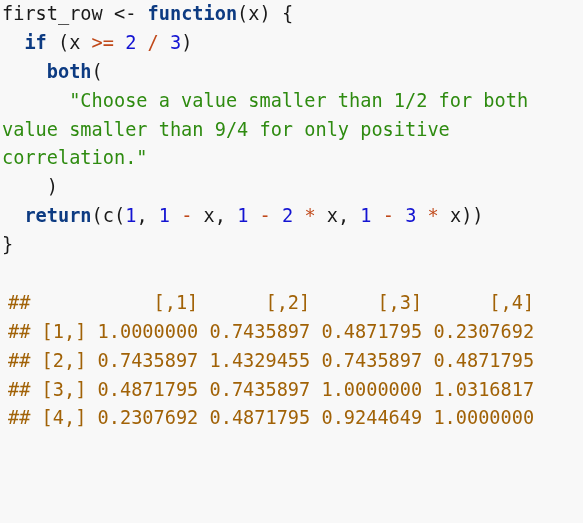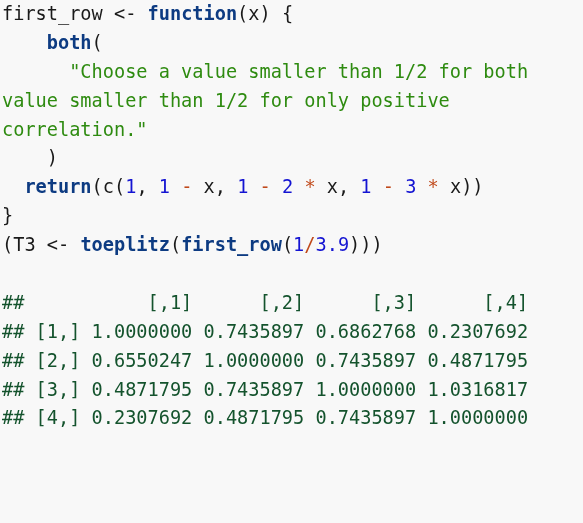--- a/index.html
+++ b/index.html
@@ -46,52 +46,52 @@
   .tok-num     { color: #1414d2; }                      
   .tok-op      { color: #c0491a; }                      
   .tok-str     { color: #2e8b10; }                      
   .tok-plain   { color: #1a1a1a; }                      
 
   .out-line {
     font-size: 18.6px;
     line-height: 28.9px;
     height: 28.9px;
     white-space: pre;
-    color: #14532d;
-    padding-left: 2px;
+    color: #a16207;
+    padding-left: 8px;
     font-family: "DejaVu Sans Mono", "Liberation Mono", monospace;
   }
 
   .spacer { height: 28.9px; }
 </style>
 </head>
 <body>
 
 <div class="code-sheet">
 
   <div class="block">
     <div class="line"><span class="tok-plain">first_row </span><span class="tok-plain">&lt;- </span><span class="tok-kw">function</span><span class="tok-plain">(x) {</span></div>
+    <div class="line"><span class="tok-plain">  </span><span class="tok-kw">if</span><span class="tok-plain"> (x </span><span class="tok-op">&gt;=</span><span class="tok-plain"> </span><span class="tok-num">2</span><span class="tok-plain"> </span><span class="tok-op">/</span><span class="tok-plain"> </span><span class="tok-num">3</span><span class="tok-plain">)</span></div>
     <div class="line"><span class="tok-plain">    </span><span class="tok-kw">both</span><span class="tok-plain">(</span></div>
     <div class="line"><span class="tok-plain">      </span><span class="tok-str">"Choose a value smaller than 1/2 for both</span></div>
-    <div class="line"><span class="tok-str">value smaller than 1/2 for only positive</span></div>
+    <div class="line"><span class="tok-str">value smaller than 9/4 for only positive</span></div>
     <div class="line"><span class="tok-str">correlation."</span></div>
     <div class="line"><span class="tok-plain">    )</span></div>
     <div class="line"><span class="tok-plain">  </span><span class="tok-kw">return</span><span class="tok-plain">(</span><span class="tok-plain">c</span><span class="tok-plain">(</span><span class="tok-num">1</span><span class="tok-plain">, </span><span class="tok-num">1</span><span class="tok-plain"> </span><span class="tok-op">-</span><span class="tok-plain"> x, </span><span class="tok-num">1</span><span class="tok-plain"> </span><span class="tok-op">-</span><span class="tok-plain"> </span><span class="tok-num">2</span><span class="tok-plain"> </span><span class="tok-op">*</span><span class="tok-plain"> x, </span><span class="tok-num">1</span><span class="tok-plain"> </span><span class="tok-op">-</span><span class="tok-plain"> </span><span class="tok-num">3</span><span class="tok-plain"> </span><span class="tok-op">*</span><span class="tok-plain"> x))</span></div>
     <div class="line"><span class="tok-plain">}</span></div>
-    <div class="line"><span class="tok-plain">(T3 &lt;- </span><span class="tok-kw">toeplitz</span><span class="tok-plain">(</span><span class="tok-kw">first_row</span><span class="tok-plain">(</span><span class="tok-num">1</span><span class="tok-op">/</span><span class="tok-num">3.9</span><span class="tok-plain">)))</span></div>
   </div>
 
   <div class="spacer"></div>
 
   <div class="block">
     <div class="out-line">##           [,1]      [,2]      [,3]      [,4]</div>
-    <div class="out-line">## [1,] 1.0000000 0.7435897 0.6862768 0.2307692</div>
-    <div class="out-line">## [2,] 0.6550247 1.0000000 0.7435897 0.4871795</div>
+    <div class="out-line">## [1,] 1.0000000 0.7435897 0.4871795 0.2307692</div>
+    <div class="out-line">## [2,] 0.7435897 1.4329455 0.7435897 0.4871795</div>
     <div class="out-line">## [3,] 0.4871795 0.7435897 1.0000000 1.0316817</div>
-    <div class="out-line">## [4,] 0.2307692 0.4871795 0.7435897 1.0000000</div>
+    <div class="out-line">## [4,] 0.2307692 0.4871795 0.9244649 1.0000000</div>
   </div>
 
   <div class="spacer"></div>
 
   <div class="block">
     <div class="line"></div>
   </div>
 
 </div>
 

